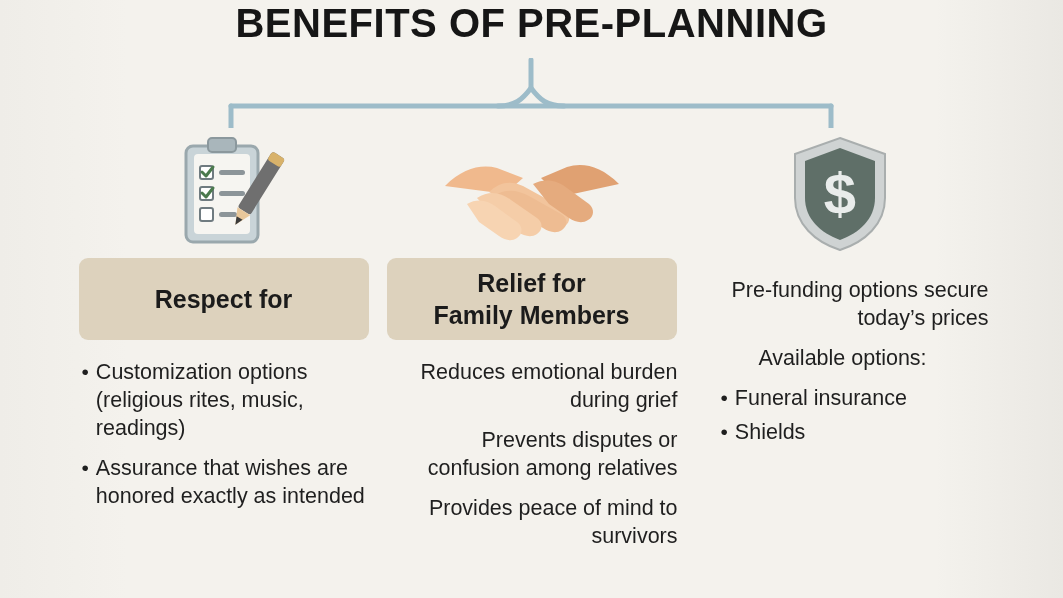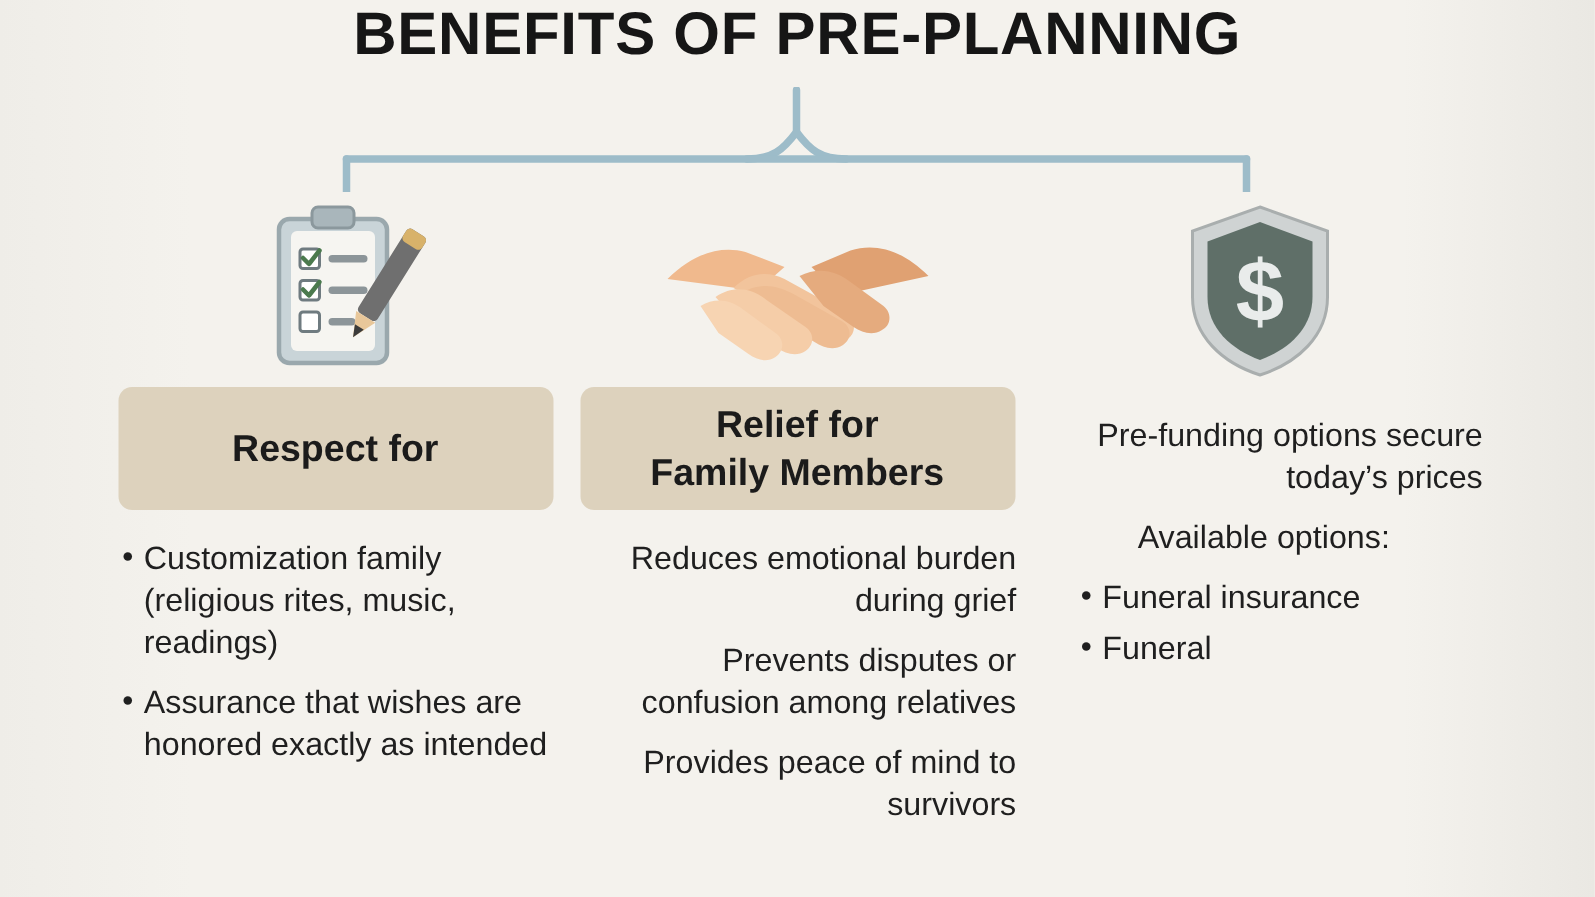--- a/index.html
+++ b/index.html
@@ -166,21 +166,21 @@
         </svg>
       </div>
       <div class="heading">
         <span>
           <span>Respect for</span><br>
         </span>
       </div>
       <div class="body-text">
         <div class="bullet-block">
           <span class="bullet-dot">•</span>
-          <span class="bullet-text">Customization family (religious rites, music, readings)</span>
+          <span class="bullet-text">Customization options (religious rites, music, readings)</span>
         </div>
         <div class="bullet-block">
           <span class="bullet-dot">•</span>
           <span class="bullet-text">Assurance that wishes are honored exactly as intended</span>
         </div>
       </div>
     </div>
 
     <div class="col col-2">
       <div class="icon-box">
@@ -218,20 +218,20 @@
       <div class="body-text">
         <p class="ctr">Pre-funding options secure today’s prices</p>
         <p class="avail-label">Available options:</p>
         <div class="opt-list">
           <div class="opt-item">
             <span class="bullet-dot">•</span>
             <span>Funeral insurance</span>
           </div>
           <div class="opt-item">
             <span class="bullet-dot">•</span>
-            <span>Funeral</span>
+            <span>Shields</span>
           </div>
         </div>
       </div>
     </div>
 
   </div>
 </div>
 
 </body></html>

